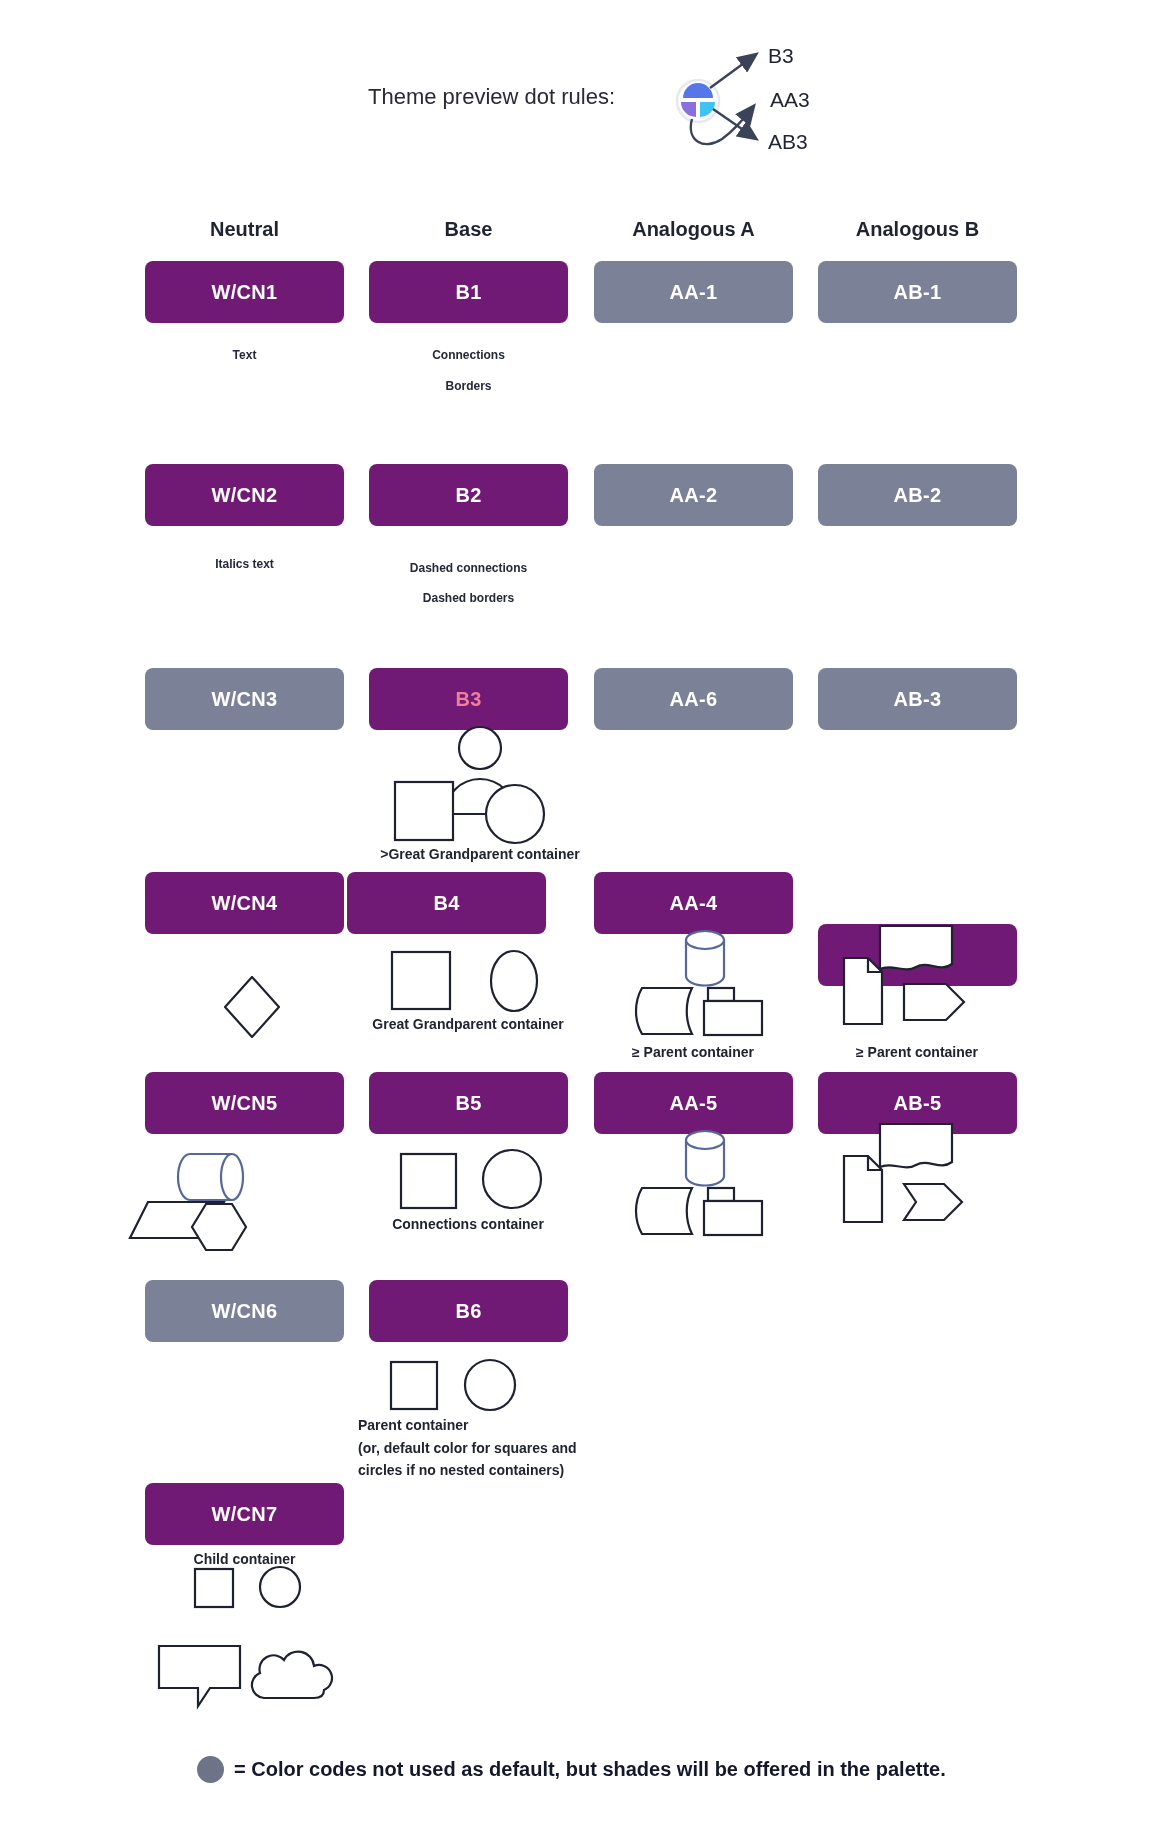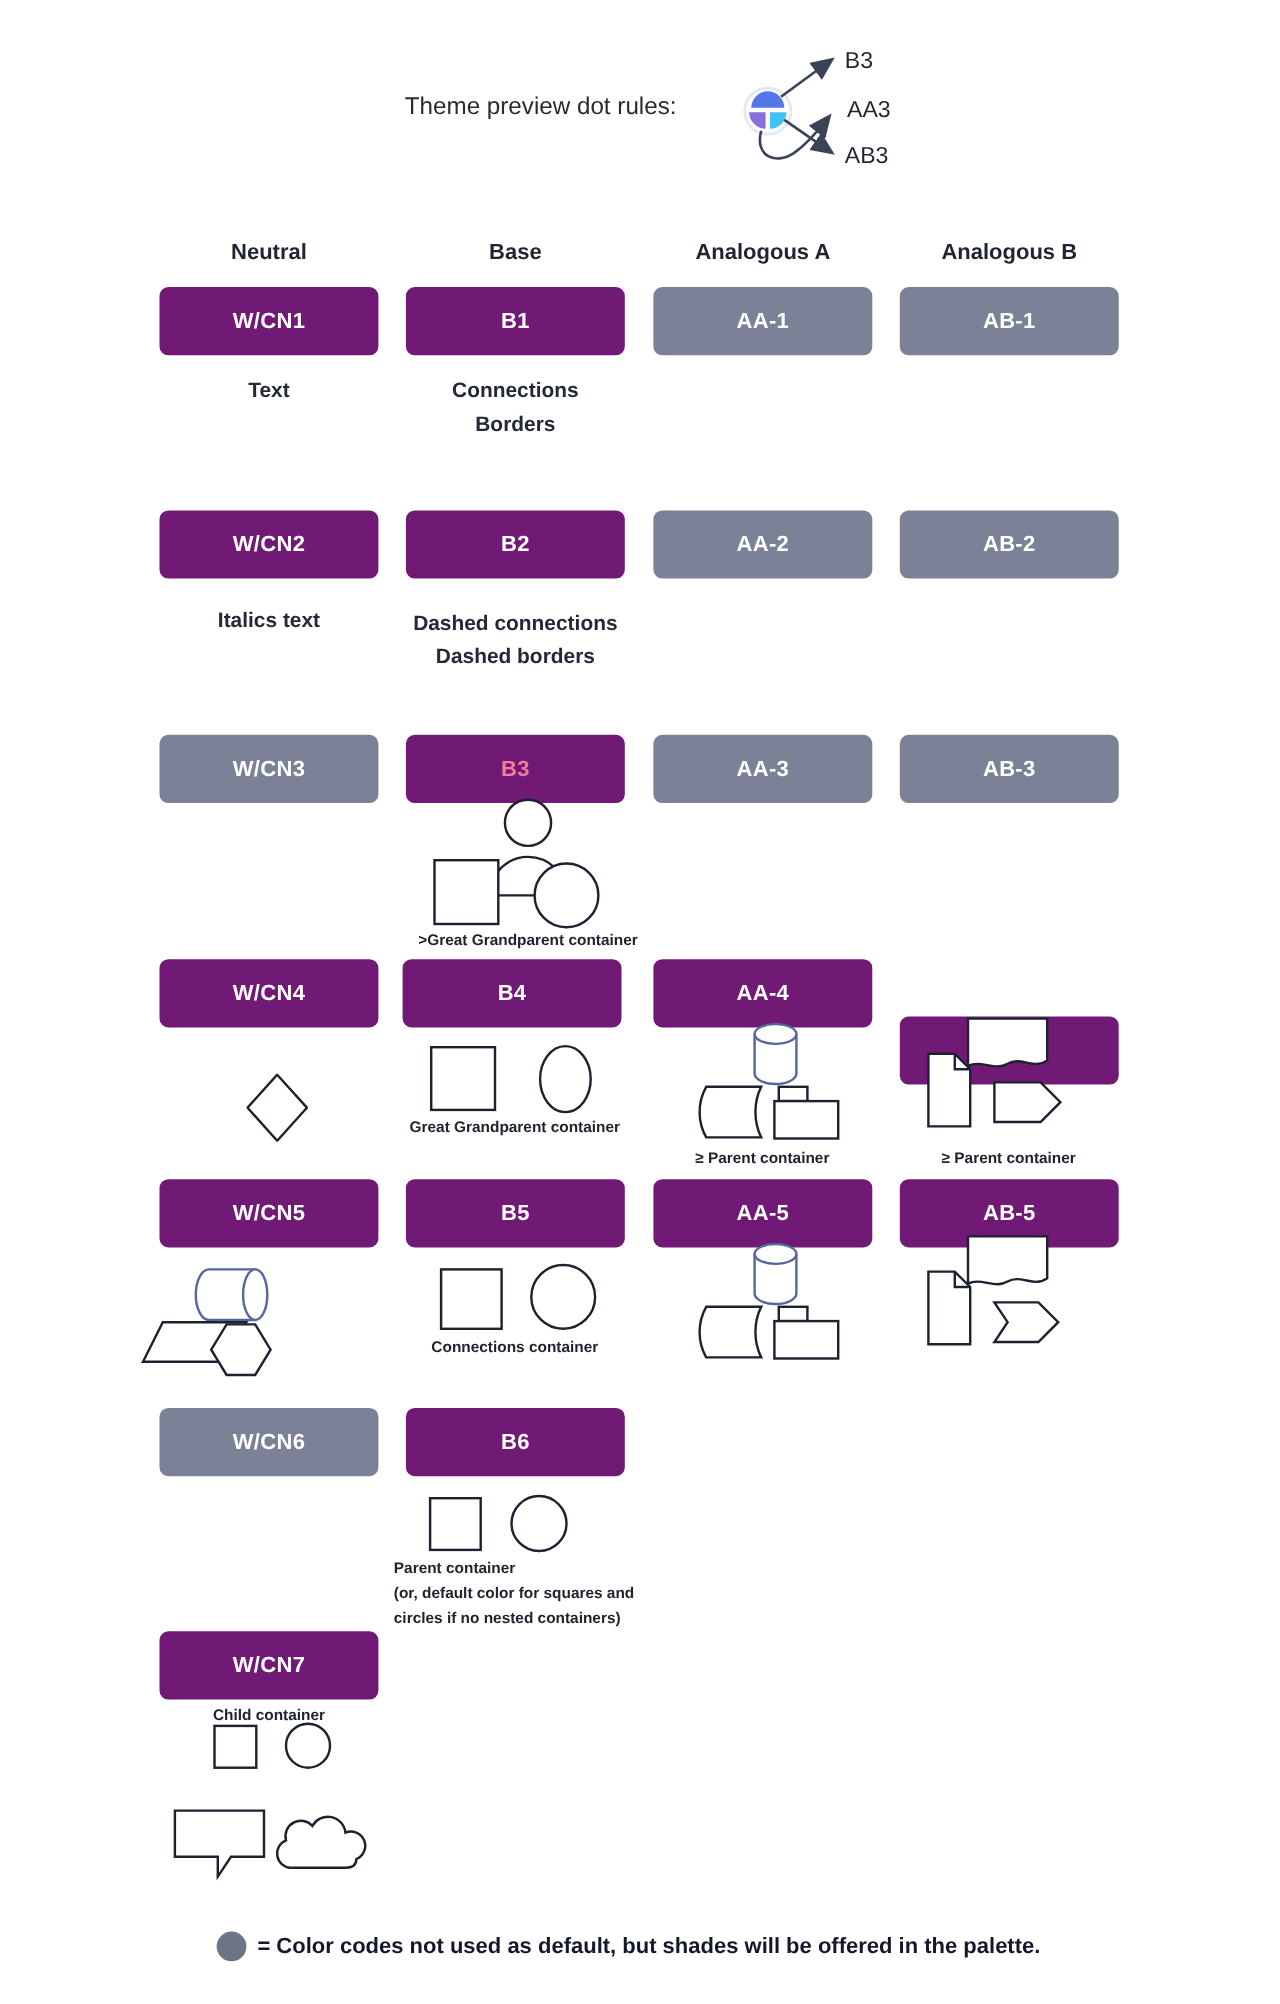--- a/index.html
+++ b/index.html
@@ -7,21 +7,21 @@
          font-family:"Liberation Sans",sans-serif;}
   .abs{position:absolute;}
   .title{font-size:22px;font-weight:400;color:#2A2A33;}
   .dot-label{font-size:21px;font-weight:400;color:#1F2430;}
   .hdr{width:199px;text-align:center;font-size:20px;font-weight:700;color:#1F2430;}
   .pill{width:199px;height:62px;border-radius:8px;display:flex;align-items:center;justify-content:center;
         font-size:20px;font-weight:700;color:#FFFFFF;letter-spacing:.3px;}
   .pill.dark{background:#701a75;}
   .pill.gray{background:#7B8196;}
   .pill.pink{color:#F27D98;}
-  .cap-lg{width:199px;text-align:center;font-size:19px;font-weight:700;color:#242938;line-height:31px;}
+  .cap-lg{width:199px;text-align:center;font-size:12px;font-weight:700;color:#242938;line-height:31px;}
   .cap-sm{font-size:14px;font-weight:700;color:#20242F;}
   .center{text-align:center;}
   svg.shape{display:block;}
   .ink{fill:#ffffff;stroke:#1E2230;stroke-width:2.2;}
   .blue-ink{fill:#ffffff;stroke:#56689B;stroke-width:2.2;}
   .legend-dot{width:27px;height:27px;border-radius:50%;background:#6E7487;}
   .legend-text{font-size:20px;font-weight:700;color:#14182A;line-height:27px;}
 </style>
 </head>
 <body>
@@ -70,33 +70,33 @@
   <div class="abs pill gray" style="left:818px;top:464px;">AB-2</div>
 
   <div class="abs cap-lg" style="left:145px;top:549px;">Italics text</div>
   <div class="abs cap-lg" style="left:369px;top:553px;line-height:30px;">
     <div>Dashed connections</div>
     <div>Dashed borders</div>
   </div>
 
   <div class="abs pill gray" style="left:145px;top:668px;">W/CN3</div>
   <div class="abs pill dark pink" style="left:369px;top:668px;">B3</div>
-  <div class="abs pill gray" style="left:594px;top:668px;">AA-3</div>
+  <div class="abs pill gray" style="left:594px;top:668px;">AA-6</div>
   <div class="abs pill gray" style="left:818px;top:668px;">AB-3</div>
 
   <svg class="abs shape" style="left:388px;top:722px;" width="165" height="125" viewBox="0 0 165 125">
     <circle class="ink" cx="92" cy="26" r="21"></circle>
     <path class="ink" d="M57,92 A35,35 0 0 1 127,92 Z"></path>
     <rect class="ink" x="7" y="60" width="58" height="58"></rect>
     <circle class="ink" cx="127" cy="92" r="29"></circle>
   </svg>
   <div class="abs cap-sm center" style="left:320px;top:846px;width:320px;">&gt;Great Grandparent container</div>
 
   <div class="abs pill dark" style="left:145px;top:872px;">W/CN4</div>
-  <div class="abs pill dark" style="left:366px;top:872px;">B4</div>
+  <div class="abs pill dark" style="left:347px;top:872px;">B4</div>
   <div class="abs pill dark" style="left:594px;top:872px;">AA-4</div>
   <div class="abs pill dark" style="left:818px;top:924px;text-decoration:underline;">AB-4</div>
 
   <svg class="abs shape" style="left:224px;top:976px;" width="56" height="62" viewBox="0 0 56 62">
     <polygon class="ink" points="28,1 55,31 28,61 1,31"></polygon>
   </svg>
 
   <svg class="abs shape" style="left:386px;top:946px;" width="165" height="70" viewBox="0 0 165 70">
     <rect class="ink" x="6" y="6" width="58" height="57"></rect>
     <ellipse class="ink" cx="128" cy="35" rx="23" ry="30"></ellipse>

